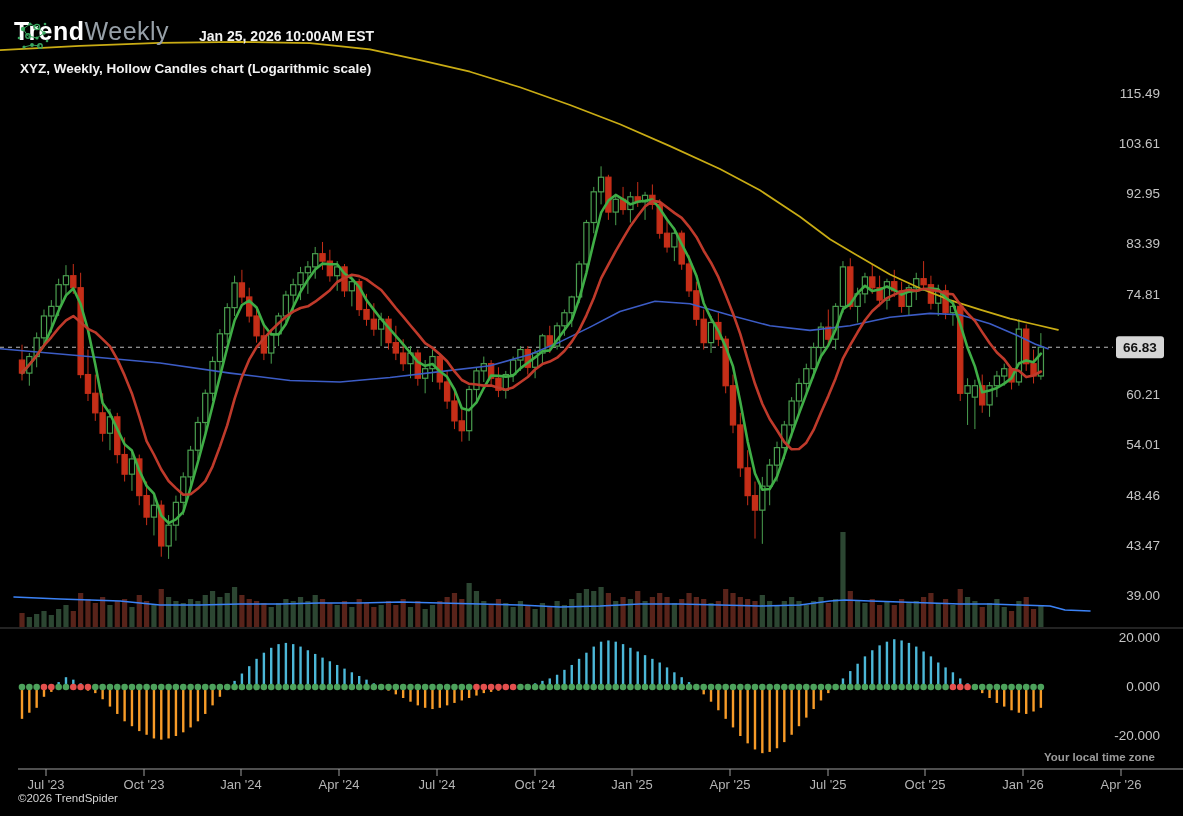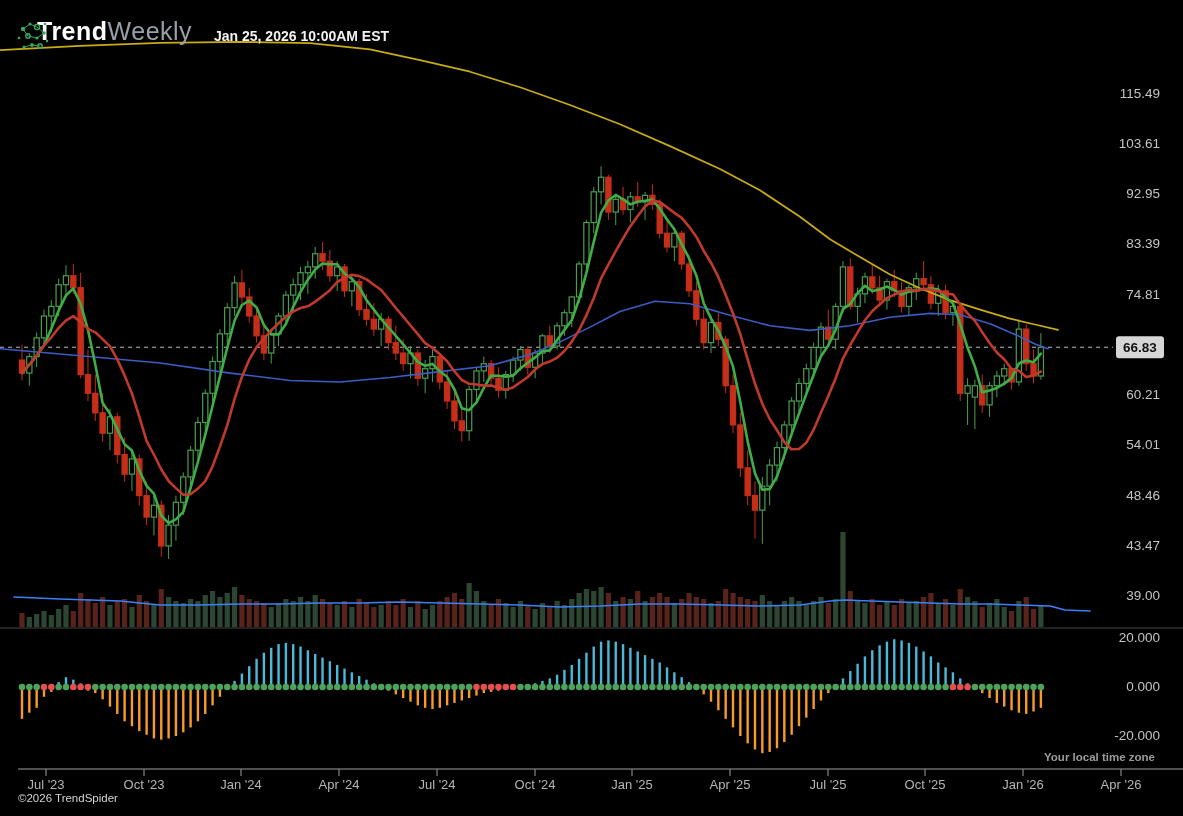--- a/index.html
+++ b/index.html
@@ -1,23 +1,23 @@
 <!DOCTYPE html>
 <html><head>
 <meta charset="utf-8">
 <style>
   html,body{margin:0;padding:0;background:#000;width:1183px;height:816px;overflow:hidden;
     font-family:"Liberation Sans",sans-serif;}
   #stage{position:relative;width:1183px;height:816px;background:#000;}
   svg{position:absolute;left:0;top:0;}
   .overlay{position:absolute;white-space:nowrap;}
   #logo{left:14px;top:17px;display:flex;align-items:center;}
-  #logo .t{font-size:25px;font-weight:bold;color:#ffffff;letter-spacing:.5px;margin-left:23px;}
+  #logo .t{font-size:25px;font-weight:bold;color:#ffffff;letter-spacing:.5px;}
   #logo .s{font-size:25px;font-weight:300;color:#97a0a8;letter-spacing:.5px;}
-  #dt{left:214px;top:28px;font-size:14px;font-weight:bold;color:#f2f2f2;text-align:center;}
+  #dt{left:199px;top:28px;font-size:14px;font-weight:bold;color:#f2f2f2;text-align:center;}
   #ttl{left:20px;top:61px;font-size:13.5px;font-weight:bold;color:#f2f2f2;}
   #tz{right:28px;top:751px;font-size:11.5px;color:#9b9b9b;font-weight:bold;}
   #cpy{left:18px;top:792px;font-size:11.5px;color:#d4d4d4;}
 </style>
 </head>
 <body>
 
 <div id="stage">
   <svg id="chart-svg" width="1183" height="816" viewBox="0 0 1183 816">
       <line x1="0" y1="347.2440166711656" x2="1113" y2="347.2440166711656" stroke="#bbbbbb" stroke-width="1" stroke-dasharray="4 4"></line>
@@ -802,15 +802,16 @@
         <circle cx="23" cy="10" r="2.6"></circle>
           <circle cx="14" cy="19" r="2.2"></circle>
           <circle cx="26" cy="29" r="2.2"></circle>
       </g>
     </svg>
     <span class="t">Trend</span>
       <span class="s">Weekly</span>
   </div>
 
   <div class="overlay" id="dt">Jan 25, 2026 10:00AM EST</div>
+  <div class="overlay" id="ttl">XYZ, Weekly, Hollow Candles chart (Logarithmic scale)</div>
   <div class="overlay" id="tz">Your local time zone</div>
   <div class="overlay" id="cpy">©2026 TrendSpider</div>
 </div>
 
 </body></html>

